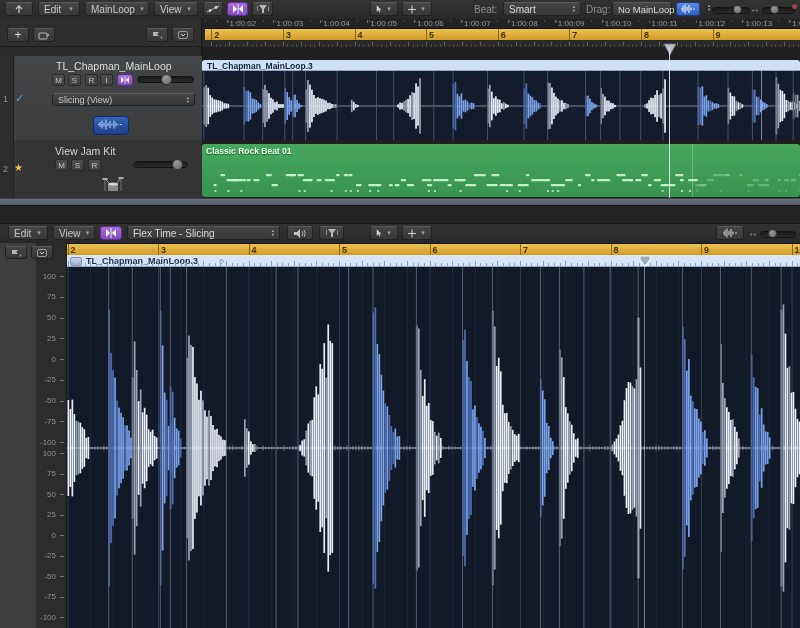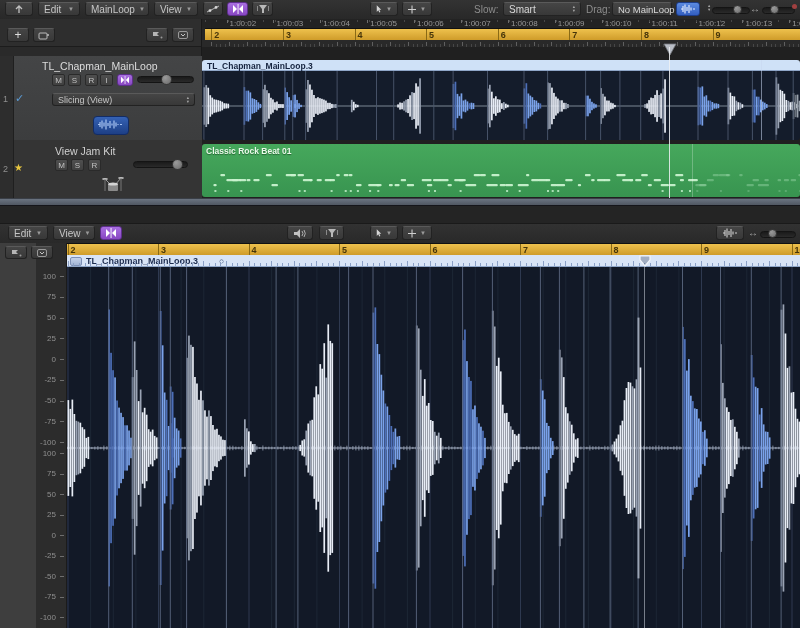--- a/index.html
+++ b/index.html
@@ -83,21 +83,21 @@
           <polygon points="1,0 1,9 3,6.6 4.4,9.6 5.8,8.9 4.4,6 7,6" fill="#d5d5d5"></polygon>
         </svg>
         <span class="caret">▼</span>
     </div>
     <div class="btn menu-btn" style="left:402px;top:2px;width:30px;height:14px;">
       <svg width="9" height="9" viewBox="0 0 9 9">
           <path d="M4.5 0 V9 M0 4.5 H9" stroke="#cfcfcf" stroke-width="1.2"></path>
         </svg>
         <span class="caret">▼</span>
     </div>
-    <span class="lbl abs" style="left:474px;top:4px;">Slow:</span>
+    <span class="lbl abs" style="left:474px;top:4px;">Beat:</span>
     <div class="btn menu-btn" style="left:503px;top:2px;width:78px;height:14px;">
       <span style="font-size:10px;color:#d8d8d8;">Smart</span>
       <span class="stepper">
           <span>▴</span>
           <span>▾</span>
         </span>
     </div>
     <span class="lbl abs" style="left:586px;top:4px;">Drag:</span>
     <div class="btn menu-btn" style="left:612px;top:2px;width:60px;height:14px;">
       <span style="font-size:9.5px;color:#d8d8d8;white-space:nowrap;">No MainLoop</span>
@@ -380,21 +380,21 @@
     </div>
   </div>
 
   <div class="abs" style="left:0;top:47px;width:202px;height:151px;background:#2a2a2a;border-right:1px solid #191919;box-sizing:border-box;">
 
     <div class="abs" style="left:0;top:9px;width:202px;height:84px;background:linear-gradient(#444546,#3c3d3e);border-bottom:1px solid #222;">
       <div class="abs" style="left:0;top:0;width:13px;height:84px;background:#2d2d2d;border-right:1px solid #1f1f1f;">
         <span class="abs" style="left:3px;top:38px;font-size:9px;color:#8f8f8f;">1</span>
       </div>
       <span class="abs" style="left:15px;top:36px;color:#5b9bd5;font-size:11px;">✓</span>
-      <span class="abs" style="left:42px;top:4px;font-size:10.5px;color:#dcdcdc;">TL_Chapman_MainLoop</span>
+      <span class="abs" style="left:56px;top:4px;font-size:10.5px;color:#dcdcdc;">TL_Chapman_MainLoop</span>
       <div class="track-btn" style="left:52px;top:18px;">
           <span>M</span>
         </div>
       <div class="track-btn" style="left:68px;top:18px;">
           <span>S</span>
         </div>
       <div class="track-btn" style="left:85px;top:18px;">
           <span>R</span>
         </div>
       <div class="track-btn" style="left:100px;top:18px;">
@@ -815,20 +815,27 @@
     <div class="btn menu-btn" style="left:53px;top:2px;width:42px;height:14px;">
       <span>View</span>
         <span class="caret">▼</span>
     </div>
     <div class="btn flexbtn" style="left:100px;top:2px;width:22px;height:14px;">
       <svg width="12" height="10" viewBox="0 0 12 10">
           <polygon points="1,1 5,5 1,9" fill="#fff"></polygon>
           <polygon points="11,1 7,5 11,9" fill="#fff"></polygon>
           <rect x="5.6" y="0" width="0.9" height="10" fill="#fff"></rect>
         </svg>
+    </div>
+    <div class="btn menu-btn" style="left:127px;top:2px;width:153px;height:14px;">
+      <span style="font-size:10px;color:#d8d8d8;">Flex Time - Slicing</span>
+      <span class="stepper">
+          <span>▴</span>
+          <span>▾</span>
+        </span>
     </div>
     <div class="btn" style="left:287px;top:2px;width:26px;height:14px;">
       <svg width="14" height="11" viewBox="0 0 14 11">
           <polygon points="1,4 4,4 7,1 7,10 4,7 1,7" fill="#c2c2c2"></polygon>
           <path d="M9 3 Q11 5.5 9 8 M11 2 Q13.6 5.5 11 9" stroke="#b0b0b0" fill="none"></path>
         </svg>
     </div>
     <div class="btn" style="left:319px;top:2px;width:25px;height:14px;">
       <svg width="12" height="10" viewBox="0 0 12 10">
           <polygon points="2,1 10,1 7,5 7,9 5,9 5,5" fill="#b8b8b8"></polygon>

